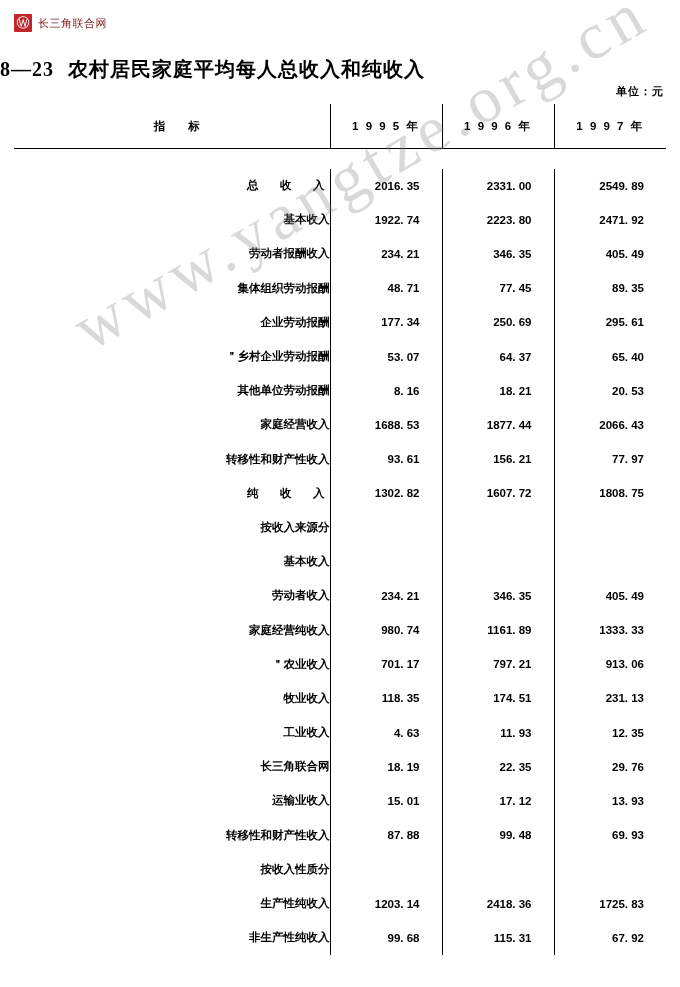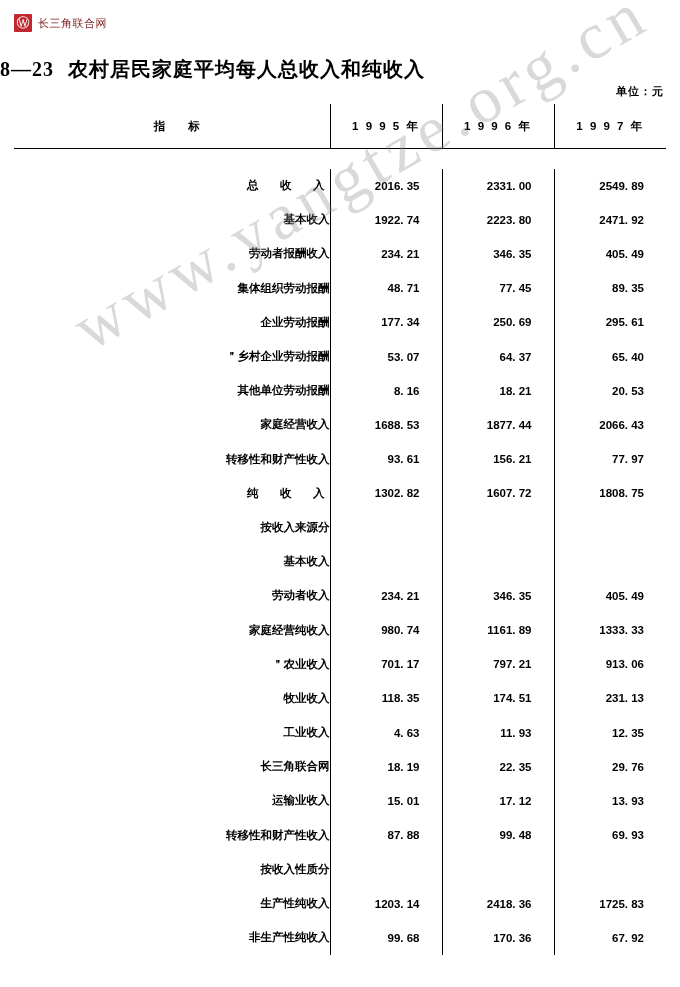--- a/index.html
+++ b/index.html
@@ -322,21 +322,21 @@
           </tr>
           <tr>
             <td class="label lv2">生产性纯收入</td>
             <td class="num vline">1203. 14</td>
             <td class="num vline">2418. 36</td>
             <td class="num vline">1725. 83</td>
           </tr>
           <tr>
             <td class="label lv2">非生产性纯收入</td>
             <td class="num vline">99. 68</td>
-            <td class="num vline">170. 36</td>
+            <td class="num vline">115. 31</td>
             <td class="num vline">67. 92</td>
           </tr>
         </tbody>
     </table>
   </div>
 
   <div class="watermark">www.yangtze.org.cn</div>
 
 </div>
 

